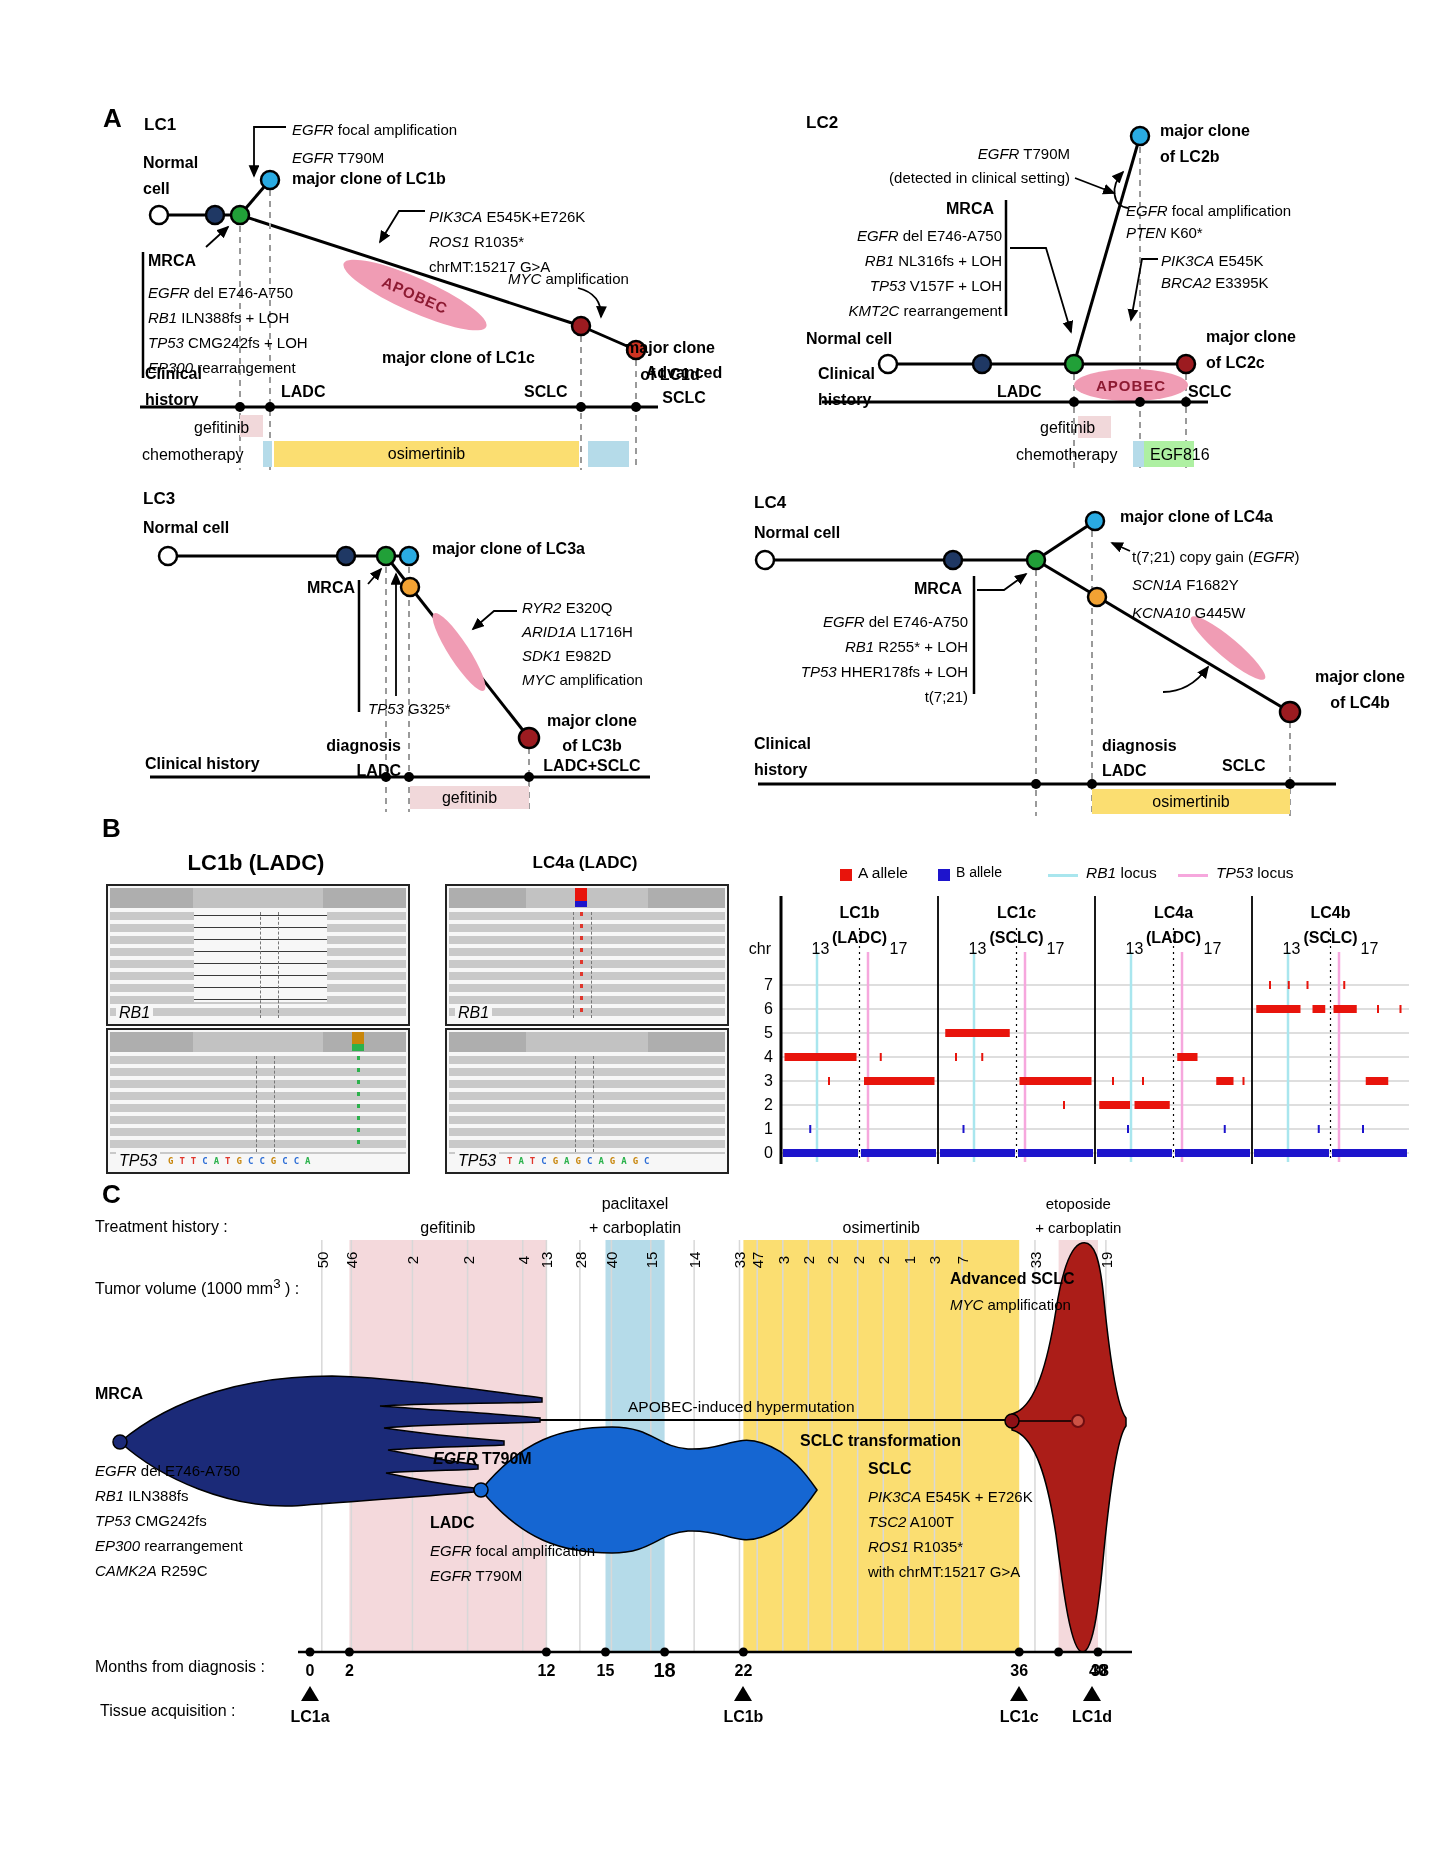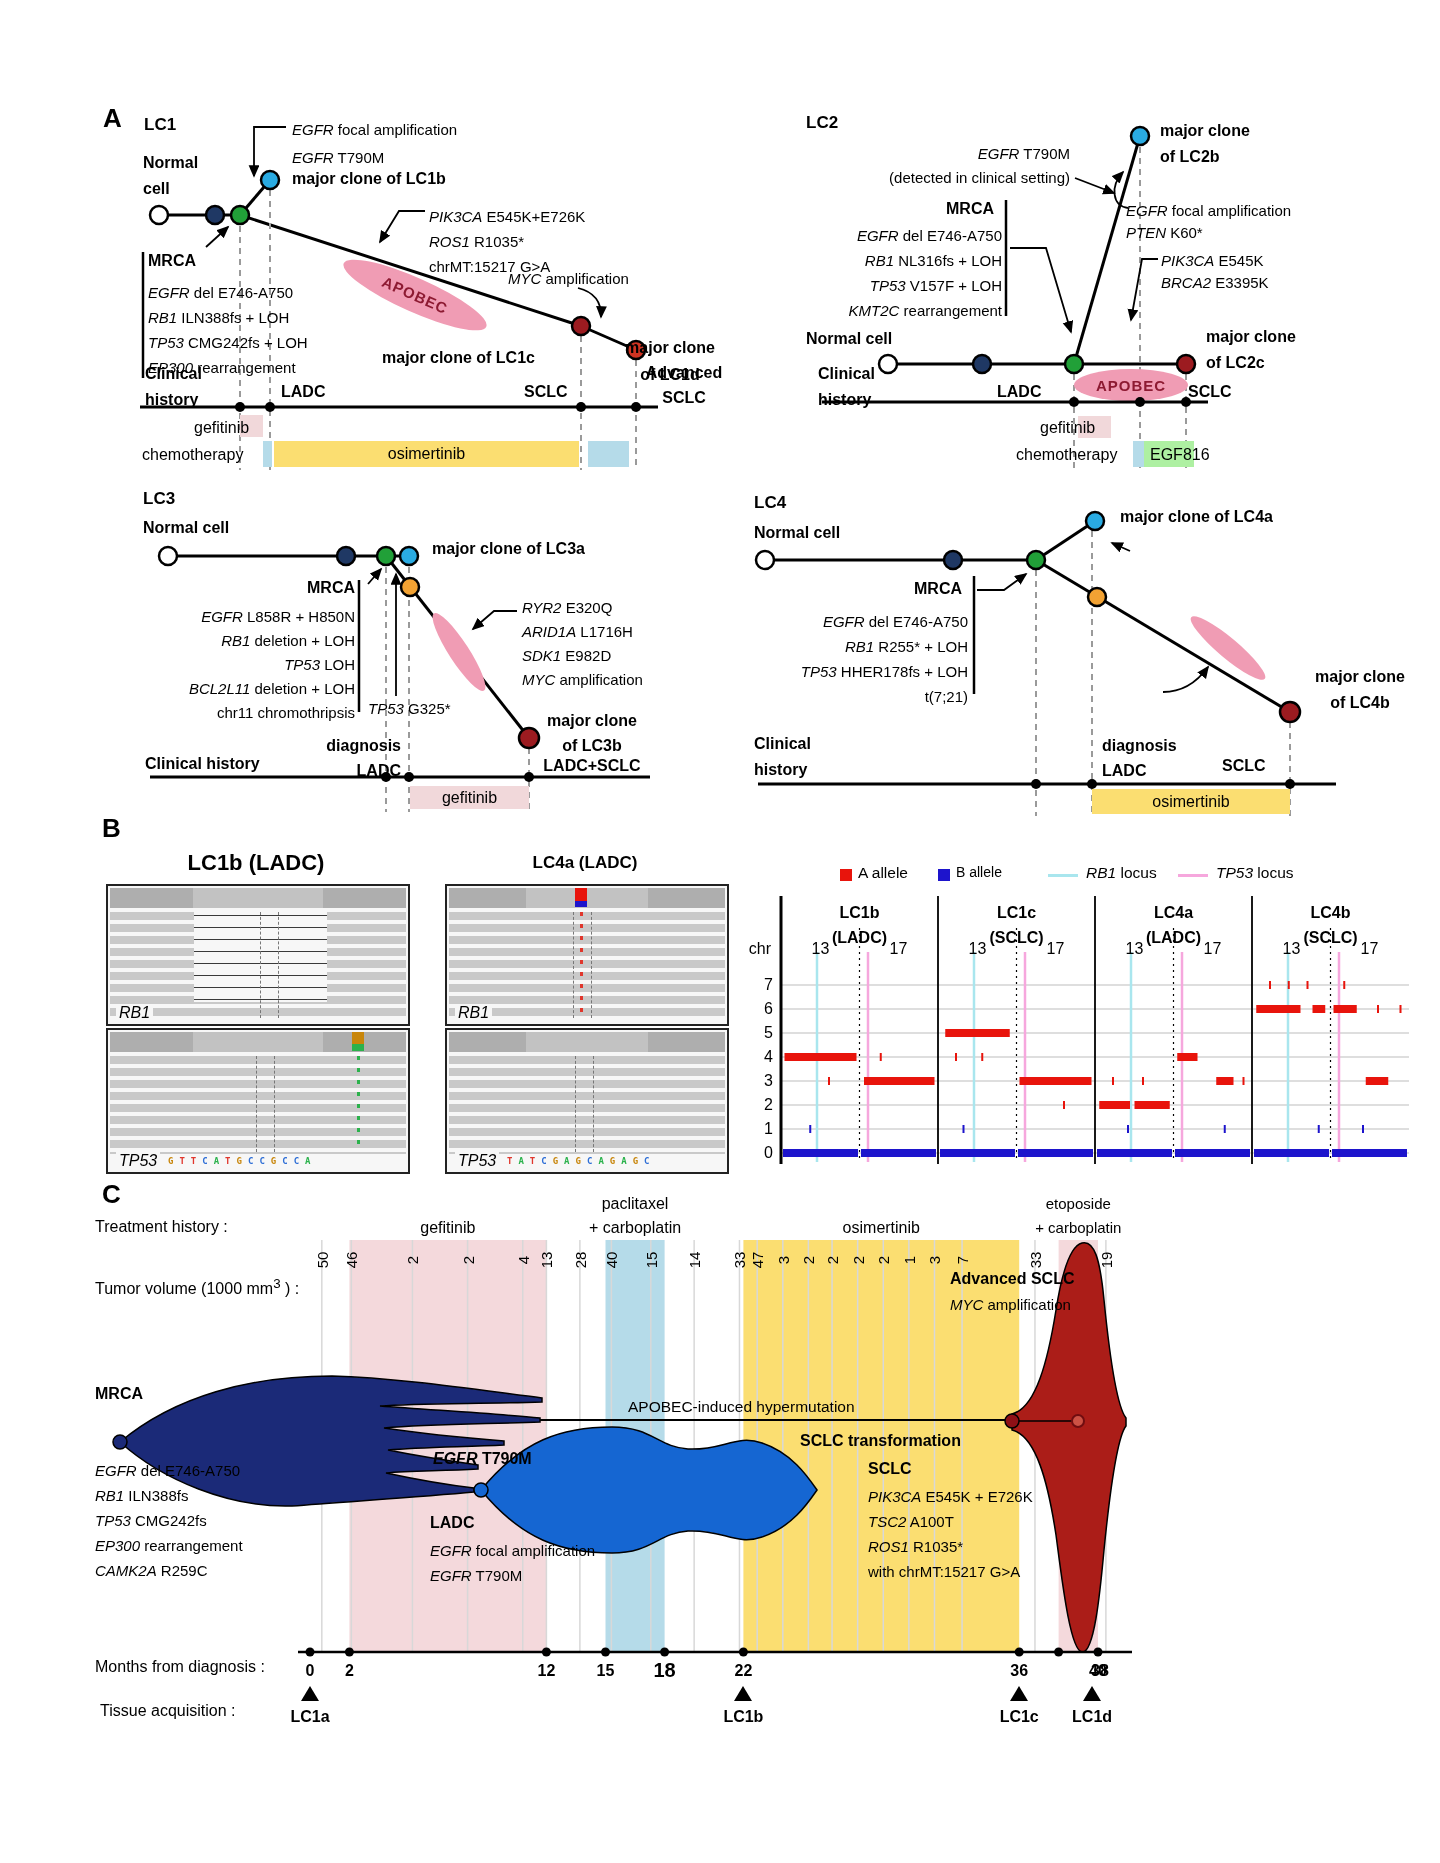--- a/index.html
+++ b/index.html
@@ -349,34 +349,34 @@
 <div class="t" style="left:1040px;top:417px;font-size:16px">gefitinib</div>
 <div class="t" style="left:1016px;top:444px;font-size:16px">chemotherapy</div>
 <div class="box" style="left: 1133px; top: 441px; width: 11px; height: 26px; background: rgb(181, 219, 233);"></div>
 <div class="box" style="left: 1144px; top: 441px; width: 50px; height: 26px; background: rgb(174, 240, 162);"></div>
 <div class="t" style="left:1150px;top:444px;font-size:16px">EGF816</div>
 
 <div class="t ttl" style="left:143px;top:488px">LC3</div>
 <div class="t b" style="left:143px;top:517px;font-size:16px">Normal cell</div>
 <div class="t b" style="left:432px;top:538px;font-size:16px">major clone of LC3a</div>
 <div class="t b tr" style="left:95px;top:577px;width:260px;font-size:16px">MRCA</div>
-<div class="t tr lh24" style="left:95px;top:605px;width:260px"><span class="mline"><i>EGFR</i> L858R + H850N</span><span class="mline"><i>RB1</i> deletion + LOH</span><span class="mline"><i>TP53</i> LOH</span><span class="mline"><i>BCL2L11</i> deletion + LOH</span><span class="mline">chr11 chromothripsis</span></div>
 <div class="t" style="left:368px;top:698px"><i>TP53</i> G325*</div>
 <div class="t lh24" style="left:522px;top:596px"><span class="mline"><i>RYR2</i> E320Q</span><span class="mline"><i>ARID1A</i> L1716H</span><span class="mline"><i>SDK1</i> E982D</span><span class="mline"><i>MYC</i> amplification</span></div>
 <div class="t b tc lh25" style="left:536px;top:708px;width:112px;font-size:16px">major clone
 of LC3b</div>
 <div class="t b tc" style="left:536px;top:755px;width:112px;font-size:16px">LADC+SCLC</div>
 <div class="t b tr lh25" style="left:301px;top:733px;width:100px;font-size:16px">diagnosis
 LADC</div>
 <div class="t b" style="left:145px;top:753px;font-size:16px">Clinical history</div>
 <div class="t tc" style="left: 410px; top: 786px; width: 119px; height: 23px; font-size: 16px; line-height: 23px; background: rgb(241, 216, 218);">gefitinib</div>
 
 <div class="t ttl" style="left:754px;top:492px">LC4</div>
 <div class="t b" style="left:754px;top:522px;font-size:16px">Normal cell</div>
 <div class="t b" style="left:1120px;top:506px;font-size:16px">major clone of LC4a</div>
+<div class="t lh28" style="left:1132px;top:543px"><span class="mline">t(7;21) copy gain (<i>EGFR</i>)</span><span class="mline"><i>SCN1A</i> F1682Y</span><span class="mline"><i>KCNA10</i> G445W</span></div>
 <div class="t b" style="left:914px;top:578px;font-size:16px">MRCA</div>
 <div class="t tr lh25" style="left:708px;top:609px;width:260px"><span class="mline"><i>EGFR</i> del E746-A750</span><span class="mline"><i>RB1</i> R255* + LOH</span><span class="mline"><i>TP53</i> HHER178fs + LOH</span><span class="mline">t(7;21)</span></div>
 <div class="t b tc lh26" style="left:1298px;top:664px;width:124px;font-size:16px">major clone
 of LC4b</div>
 <div class="t b lh26" style="left:754px;top:731px;font-size:16px">Clinical
 history</div>
 <div class="t b lh25" style="left:1102px;top:733px;font-size:16px">diagnosis
 LADC</div>
 <div class="t b" style="left:1222px;top:755px;font-size:16px">SCLC</div>
 <div class="t tc" style="left: 1092px; top: 789px; width: 198px; height: 25px; font-size: 16px; line-height: 25px; background: rgb(251, 222, 113);">osimertinib</div>

